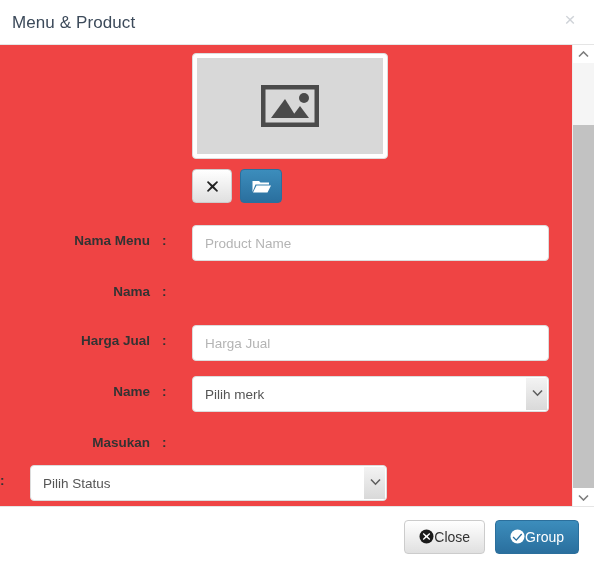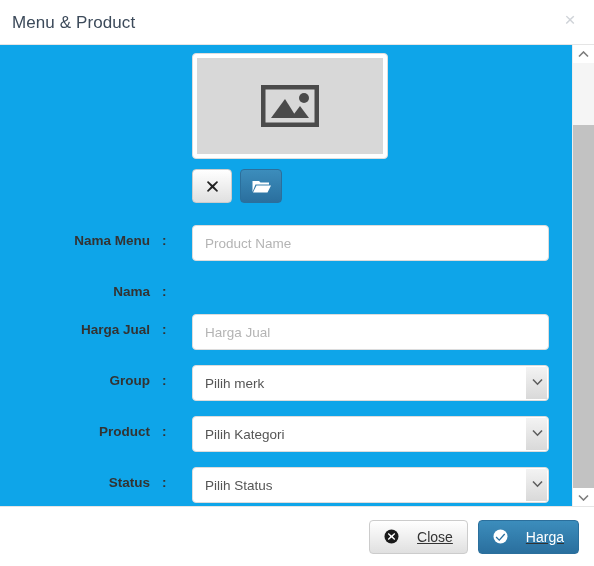--- a/index.html
+++ b/index.html
@@ -15,21 +15,20 @@
     position: relative;
     color: #333333;
   }
 
   .modal {
     position: absolute;
     inset: 0;
     background: #ffffff;
     display: flex;
     flex-direction: column;
-    text-decoration: underline;
   }
 
   
   .modal-header {
     height: 45px;
     flex: 0 0 45px;
     position: relative;
     border-bottom: 1px solid #e5e5e5;
     box-sizing: border-box;
     background: #ffffff;
@@ -67,21 +66,21 @@
     flex: 1 1 auto;
     overflow: hidden;
   }
   .modal-body {
     position: absolute;
     left: 0;
     top: 0;
     right: 22px;
     bottom: 0;
     overflow: hidden;
-    background: #0ea5e9;
+    background: #ef4444;
   }
 
   .form-row {
     display: flex;
     align-items: flex-start;
     padding: 0 30px 0 0;
   }
   .row-label {
     width: 162px;
     flex: 0 0 162px;
@@ -254,21 +253,21 @@
     align-items: center;
     justify-content: flex-end;
     padding-right: 15px;
     gap: 10px;
     background: #ffffff;
   }
   .btn-footer {
     height: 34px;
     padding: 0 14px;
     font-size: 14px;
-    gap: 18px;
+    gap: 0;
   }
   .glyph { display: inline-block; line-height: 0; }
 </style>
 </head>
 <body>
 
 <div class="modal">
 
   <div class="modal-header">
     <div class="modal-title">Menu &amp; Product</div>
@@ -321,64 +320,51 @@
         <div class="row-field">
           <input class="form-control" type="text" placeholder="Product Name" style="">
         </div>
       </div>
 
       <div class="form-row" style="margin-top:15px">
         <div class="row-label">Nama</div>
         <div class="row-colon">:</div>
       </div>
 
-      <div class="form-row" style="margin-top:15px">
+      <div class="form-row" style="margin-top:26px">
         <div class="row-label">Harga Jual</div>
         <div class="row-colon">:</div>
         <div class="row-field">
           <input class="form-control" type="text" placeholder="Harga Jual" style="">
         </div>
       </div>
 
       <div class="form-row" style="margin-top:15px">
-        <div class="row-label">Group</div>
+        <div class="row-label">Name</div>
         <div class="row-colon">:</div>
         <div class="row-field">
           <div class="select-wrap">
             <select class="form-control">
               <option>Pilih merk</option>
             </select>
             <span class="select-arrow">
               <svg width="11" height="8" viewBox="0 0 11 8">
                 <path d="M1,1.5 L5.5,6.2 L10,1.5" fill="none" stroke="#5f5f5f" stroke-width="1.6"></path>
               </svg>
             </span>
           </div>
         </div>
       </div>
 
       <div class="form-row" style="margin-top:15px">
-        <div class="row-label">Product</div>
-        <div class="row-colon">:</div>
-        <div class="row-field">
-          <div class="select-wrap">
-            <select class="form-control">
-              <option>Pilih Kategori</option>
-            </select>
-            <span class="select-arrow">
-              <svg width="11" height="8" viewBox="0 0 11 8">
-                <path d="M1,1.5 L5.5,6.2 L10,1.5" fill="none" stroke="#5f5f5f" stroke-width="1.6"></path>
-              </svg>
-            </span>
-          </div>
-        </div>
+        <div class="row-label">Masukan</div>
+        <div class="row-colon">:</div>
       </div>
 
       <div class="form-row" style="margin-top:15px">
-        <div class="row-label">Status</div>
         <div class="row-colon">:</div>
         <div class="row-field">
           <div class="select-wrap">
             <select class="form-control">
               <option>Pilih Status</option>
             </select>
             <span class="select-arrow">
               <svg width="11" height="8" viewBox="0 0 11 8">
                 <path d="M1,1.5 L5.5,6.2 L10,1.5" fill="none" stroke="#5f5f5f" stroke-width="1.6"></path>
               </svg>
@@ -417,17 +403,17 @@
       <span>Close</span>
     </button>
 
     <button class="btn btn-primary btn-footer">
       <span class="glyph">
         <svg width="15" height="15" viewBox="0 0 15 15">
           <circle cx="7.5" cy="7.5" r="7" fill="#ffffff"></circle>
           <path d="M3.6,7.6 L6.2,10.2 L11.2,4.6 L12.2,5.6 L6.3,12.1 L2.6,8.5 Z" fill="#2a6f9e"></path>
         </svg>
       </span>
-      <span>Harga</span>
+      <span>Group</span>
     </button>
   </div>
 
 </div>
 
 </body></html>

